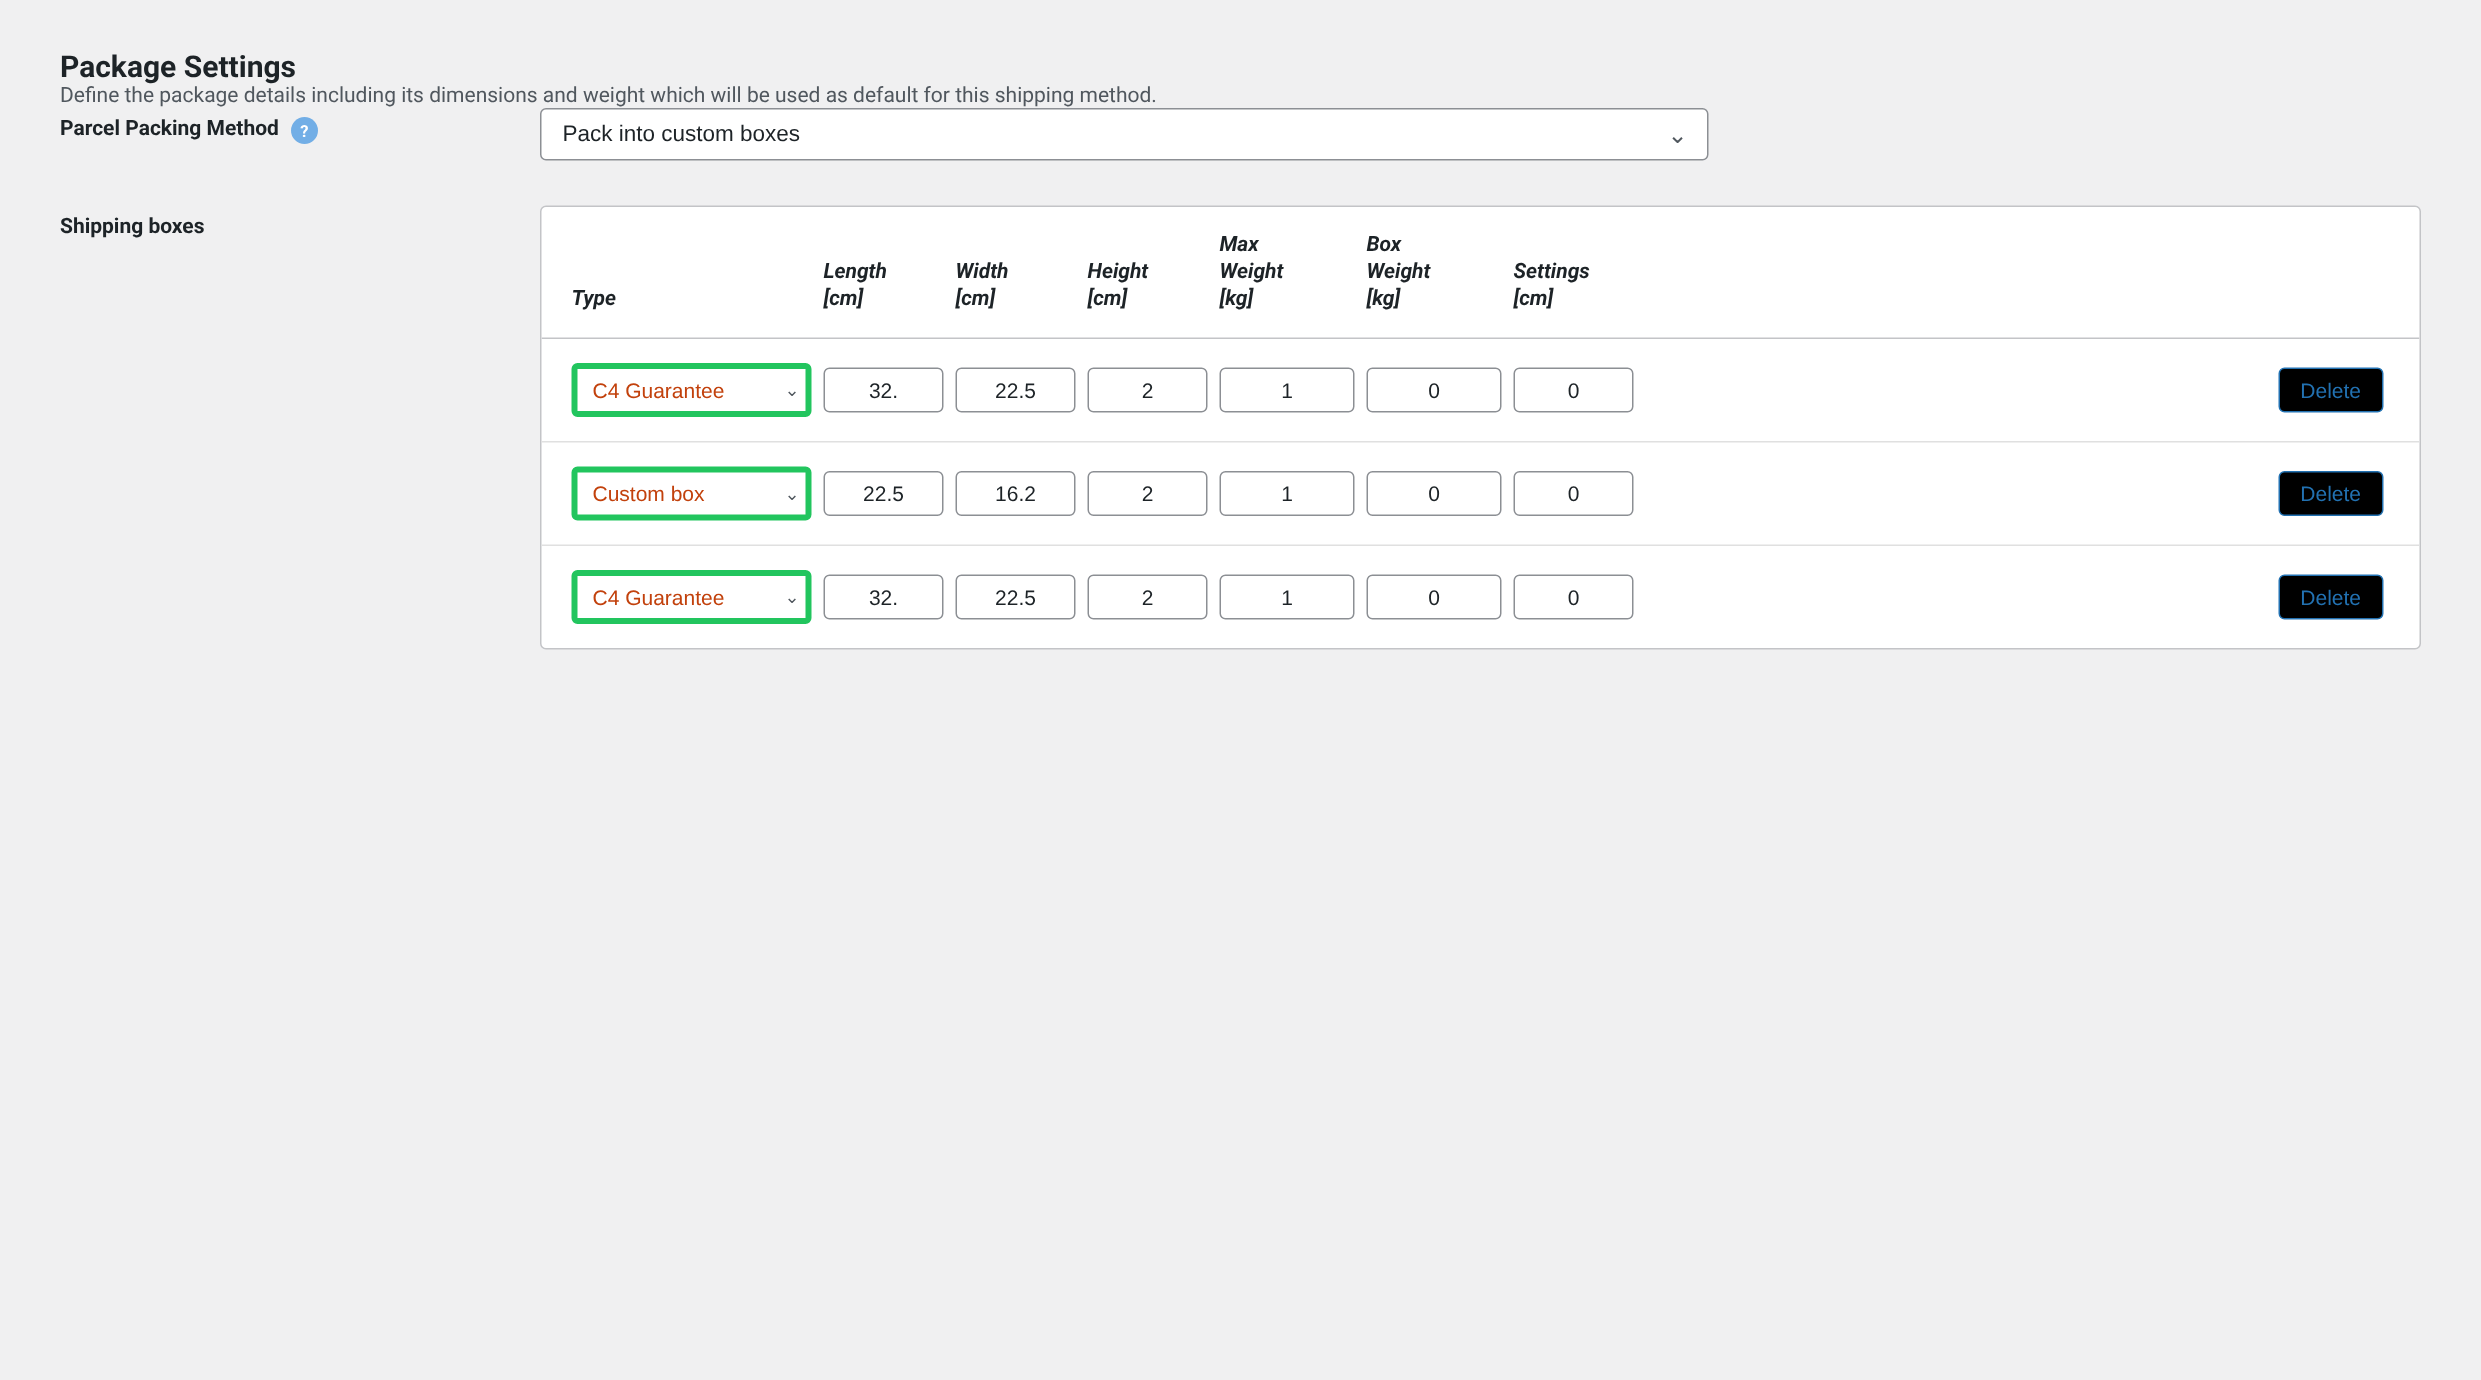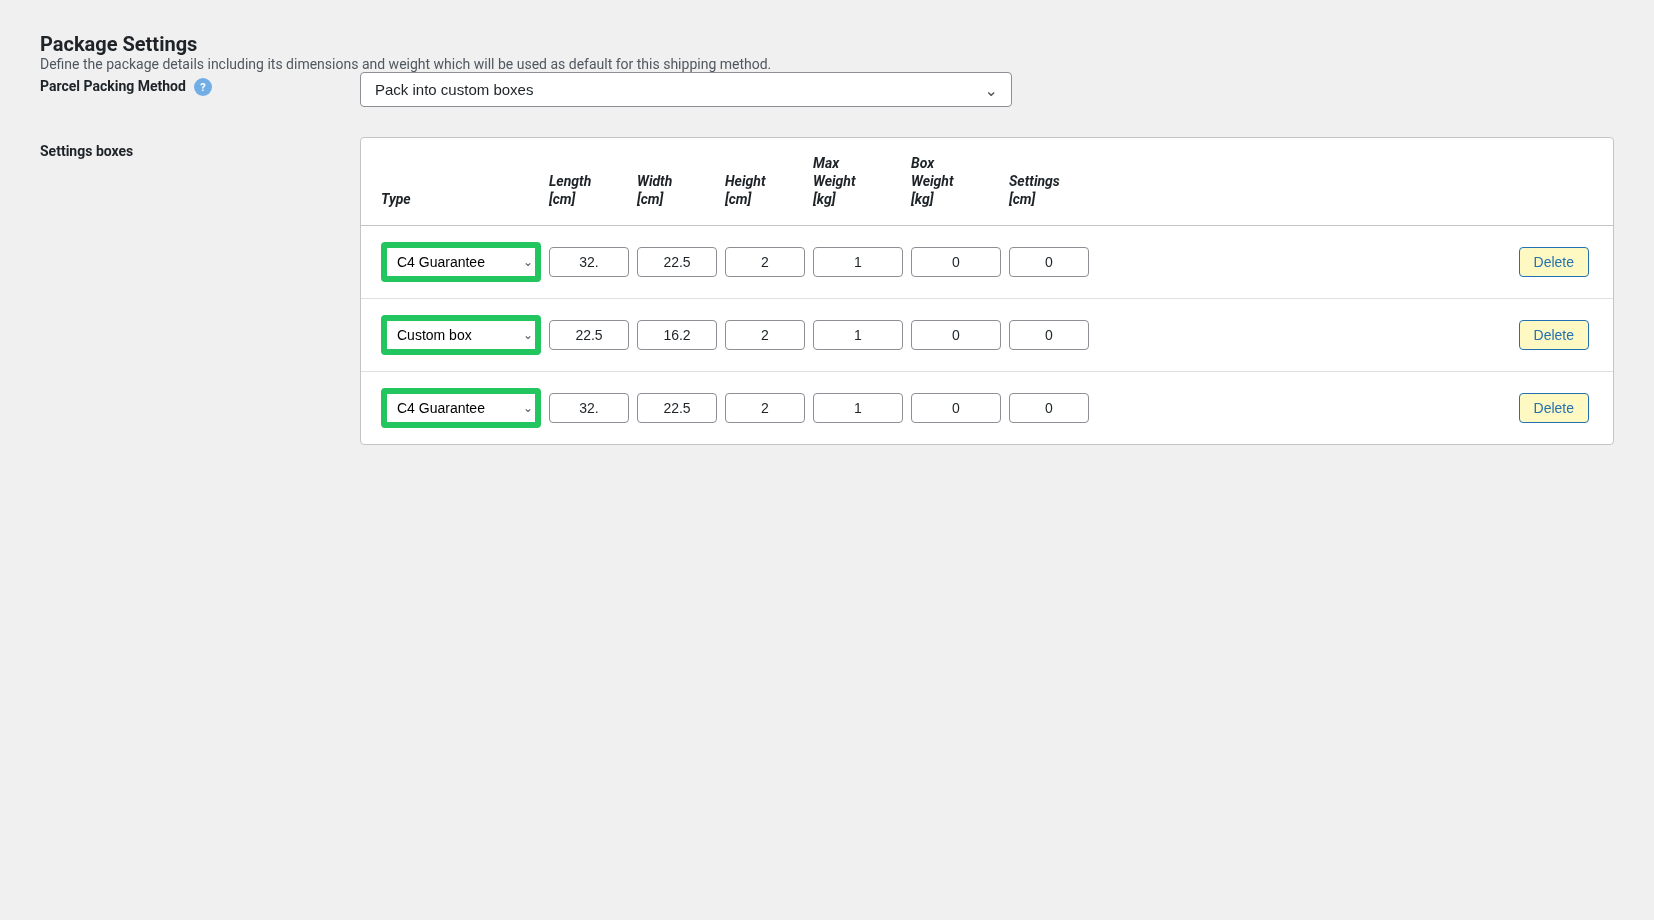--- a/index.html
+++ b/index.html
@@ -47,21 +47,21 @@
       font-weight: 700;
       cursor: pointer;
       flex-shrink: 0;
     }
     .settings-control {
       flex: 1;
     }
     .select-wrapper {
       position: relative;
       display: inline-block;
-      width: 652px;
+      width: 779px;
     }
     .select-wrapper select {
       width: 100%;
       padding: 8px 40px 8px 14px;
       font-size: 15px;
       border: 1px solid #8c8f94;
       border-radius: 4px;
       background: white;
       appearance: none;
       -webkit-appearance: none;
@@ -111,27 +111,27 @@
     }
     .table-row:last-child {
       border-bottom: none;
     }
     .type-select-wrapper {
       position: relative;
     }
     .type-select-wrapper select {
       width: 100%;
       padding: 6px 28px 6px 10px;
-      border: 6px solid #22c55e;
+      border: 4px solid #22c55e;
       border-radius: 4px;
       background: white;
       appearance: none;
       -webkit-appearance: none;
       font-size: 14px;
-      color: #000000;
+      color: #c2410c;
       cursor: pointer;
     }
     .type-chevron {
       position: absolute;
       right: 8px;
       top: 50%;
       transform: translateY(-50%);
       pointer-events: none;
       font-size: 12px;
       color: #50575e;
@@ -141,21 +141,21 @@
       padding: 6px 8px;
       border: 1px solid #8c8f94;
       border-radius: 4px;
       font-size: 14px;
       color: #1d2327;
       background: white;
       text-align: center;
     }
     .delete-btn {
       padding: 6px 14px;
-      background: #fef9c3;
+      background: #000000;
       border: 1px solid #2271b1;
       border-radius: 4px;
       color: #2271b1;
       font-size: 14px;
       cursor: pointer;
       white-space: nowrap;
     }
     .delete-cell {
       display: flex;
       justify-content: flex-end;
@@ -180,21 +180,21 @@
         <option>Pack items individually</option>
         <option>Pack into one box</option>
       </select>
       <span class="select-chevron">⌄</span>
     </div>
   </div>
 </div>
 
 <div class="settings-row">
   <div class="settings-label">
-    <span>Settings boxes</span>
+    <span>Shipping boxes</span>
   </div>
   <div class="settings-control">
     <div class="shipping-boxes-container">
 
       <div class="table-header">
         <div class="col-header">
           <span>Type</span>
         </div>
         <div class="col-header">
           <span>Length</span>

